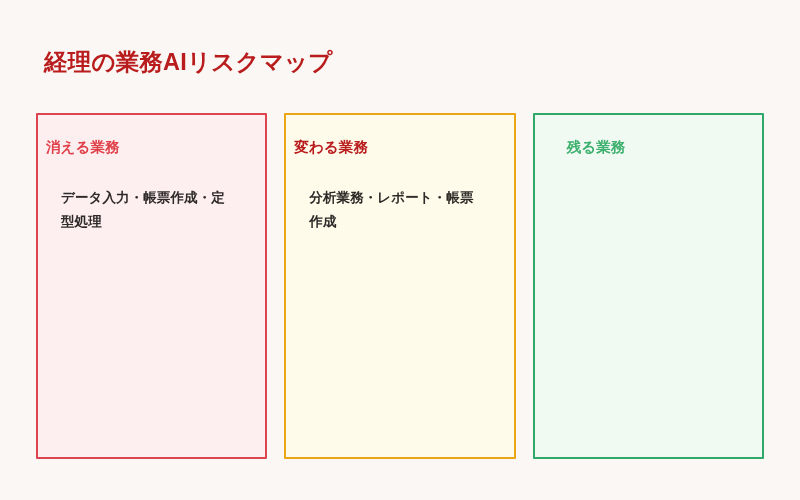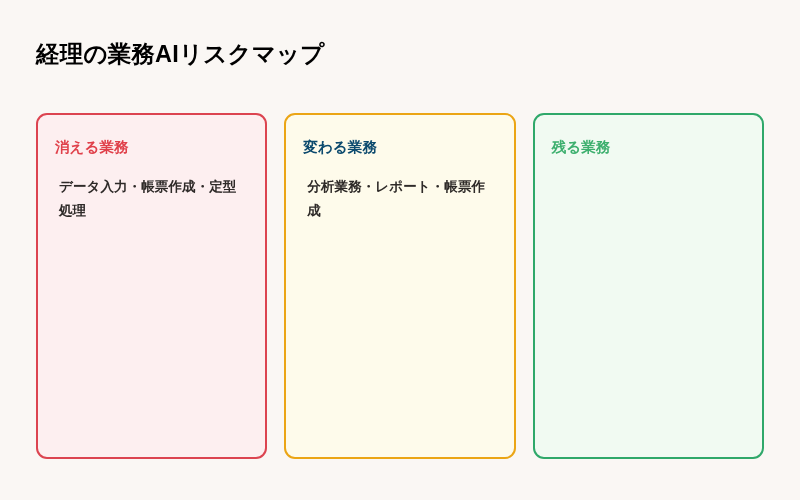--- a/index.html
+++ b/index.html
@@ -21,90 +21,90 @@
     box-sizing: border-box;
     width: 800px;
     height: 500px;
     background: #faf7f4;
   }
 
   #page-title {
     position: absolute;
     left: 36px;
     top: 40px;
-    margin: 0;
+    margin: 8px;
     font-size: 23.5px;
     font-weight: bold;
     letter-spacing: 0.2px;
-    color: #000000;
+    color: #b91c1c;
     line-height: 1.25;
     white-space: nowrap;
   }
 
   #card-row {
     position: absolute;
     left: 36px;
     top: 113px;
     width: 728px;
     height: 346px;
     display: flex;
     flex-direction: row;
     align-items: stretch;
     gap: 17px;
   }
 
   .risk-card {
     box-sizing: border-box;
     flex: 1 1 0;
-    border-radius: 11px;
+    border-radius: 1px;
     border-style: solid;
     border-width: 2px;
-    padding: 22px 20px 20px 17px;
+    padding: 22px 20px 20px 8px;
     display: flex;
     flex-direction: column;
     align-items: flex-start;
   }
 
   .card-heading {
     margin: 0 0 14px 0;
     font-size: 14.5px;
     font-weight: bold;
     line-height: 1.4;
     letter-spacing: 0.1px;
   }
 
   .card-body {
-    margin: 4px;
+    margin: 15px;
     font-size: 13.5px;
     font-weight: bold;
     line-height: 1.78;
     letter-spacing: 0.1px;
     color: #2e2a28;
   }
 
   
   .risk-card.tone-red {
     background: #fdeff0;
     border-color: #dc4450;
   }
   .risk-card.tone-red .card-heading { color: #e0404a; }
 
   
   .risk-card.tone-amber {
     background: #fefbeb;
     border-color: #eba515;
   }
-  .risk-card.tone-amber .card-heading { color: #0c4a6e; }
+  .risk-card.tone-amber .card-heading { color: #b91c1c; }
 
   
   .risk-card.tone-green {
     background: #f1faf2;
     border-color: #2fa86a;
   }
-  .risk-card.tone-green .card-heading { color: #3daf6e; }
+  .risk-card.tone-green .card-heading { color: #3daf6e; margin-left: 24px; }
 </style>
 </head>
 <body>
 
 <div id="slide">
 
   <h1 id="page-title">経理の業務AIリスクマップ</h1>
 
   <div id="card-row">
 

